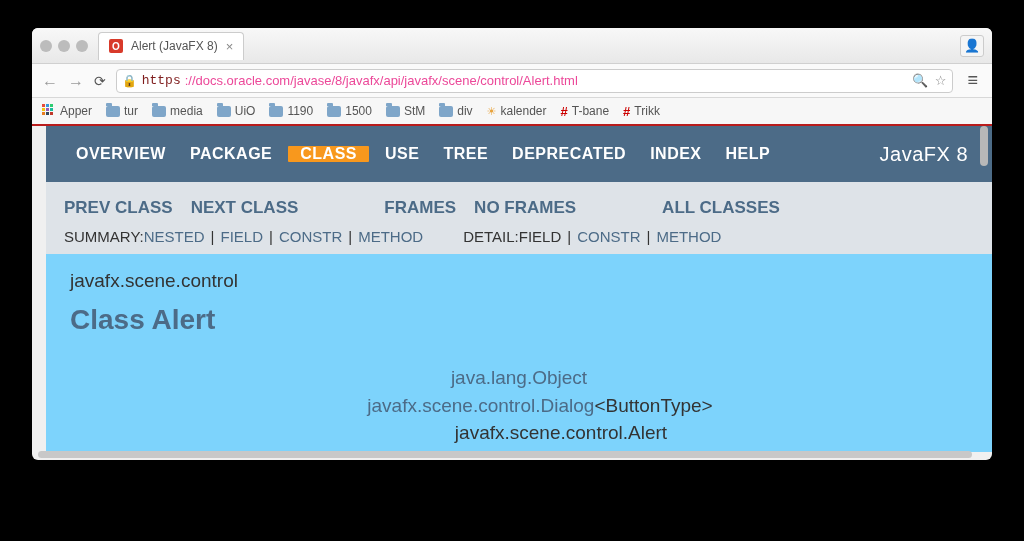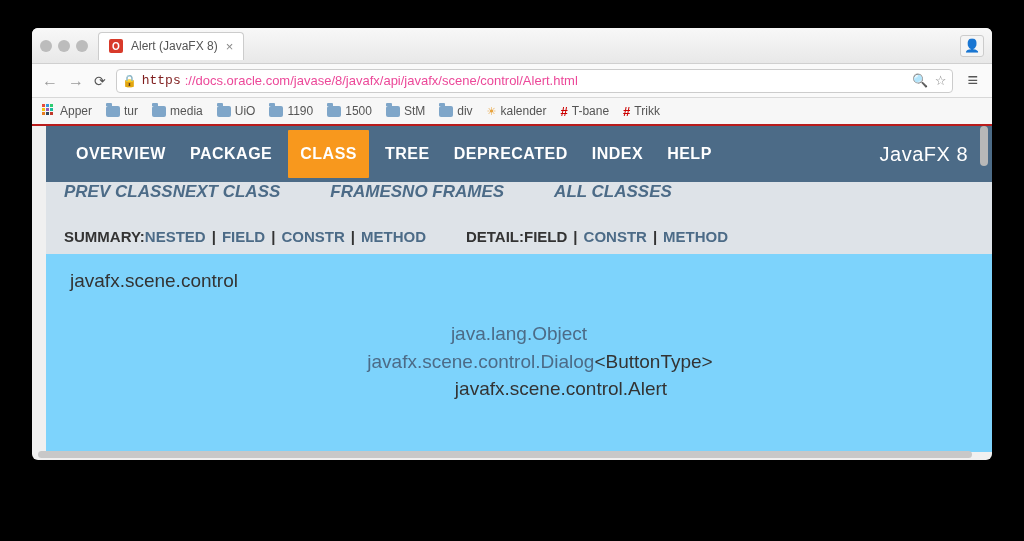--- a/index.html
+++ b/index.html
@@ -86,34 +86,34 @@
   .scrollbar-h {
     position:absolute; left:6px; right:20px; bottom:2px; height:7px;
     background:#c8c8c8; border-radius:4px;
   }
   .topnav {
     background:#4c6b87; color:#fff;
     display:flex; align-items:center; height:56px;
     padding:0 18px; font-weight:bold; letter-spacing:0.5px;
   }
   .topnav .nav-item { padding:0 12px; font-size:16px; height:56px; display:flex; align-items:center; cursor:pointer; }
-  .topnav .nav-item.active { background:#f8981d; margin:10px 4px; height:48px; border-radius:1px; }
+  .topnav .nav-item.active { background:#f8981d; margin:10px 4px; height:16px; border-radius:1px; }
   .topnav .brand { margin-left:auto; font-size:20px; font-weight:normal; padding-right:6px; }
   .subnav {
     background:#dee3e8; padding:0 18px;
   }
   .subrow {
-    display:flex; align-items:flex-start; 
-    font-size:17px; color:#4c6b87; height:36px; font-weight:bold;font-style:italic;
+    display:flex; align-items:flex-end; gap:18px;
+    font-size:17px; color:#4c6b87; height:36px; font-weight:bold;
   }
   .subrow a { color:#4c6b87; text-decoration:none; }
   .subrow .gap { width:50px; }
   .sumrow {
     display:flex; align-items:center; gap:0;
-    font-size:15px; color:#333; height:36px;font-weight:bold;
+    font-size:15px; color:#333; height:36px;
   }
   .sumrow .label { color:#333; }
   .sumrow a { color:#4c6b87; text-decoration:none; }
   .sumrow .sep { color:#333; padding:0 6px; }
   .sumrow .gap2 { width:40px; }
   .body {
     padding:12px 24px; color:#333;
   }
   .pkg { font-size:19px; color:#333; margin-top:4px; }
   .cls-title { font-size:28px; font-weight:bold; color:#4c6b87; margin-top:12px; }
@@ -214,20 +214,21 @@
         <span class="hash-icon">#</span>
         <span>Trikk</span>
       </div>
   </div>
 
   <div class="content-wrap">
     <div class="topnav">
       <div class="nav-item">OVERVIEW</div>
       <div class="nav-item">PACKAGE</div>
       <div class="nav-item active">CLASS</div>
+      <div class="nav-item">USE</div>
       <div class="nav-item">TREE</div>
       <div class="nav-item">DEPRECATED</div>
       <div class="nav-item">INDEX</div>
       <div class="nav-item">HELP</div>
       <div class="brand">JavaFX 8</div>
     </div>
 
     <div class="subnav">
       <div class="subrow">
         <a>PREV CLASS</a>
@@ -252,20 +253,21 @@
         <span>FIELD</span>
         <span class="sep">|</span>
         <a>CONSTR</a>
         <span class="sep">|</span>
         <a>METHOD</a>
       </div>
     </div>
 
     <div class="body">
       <div class="pkg">javafx.scene.control</div>
+      <div class="cls-title">Class Alert</div>
       <div class="hier">
         <div><a>java.lang.Object</a></div>
         <div class="ind1"><a>javafx.scene.control.Dialog</a><span>&lt;ButtonType&gt;</span></div>
         <div class="ind2">javafx.scene.control.Alert</div>
       </div>
     </div>
   </div>
 
   <div class="scrollbar-v"></div>
   <div class="scrollbar-h"></div>

